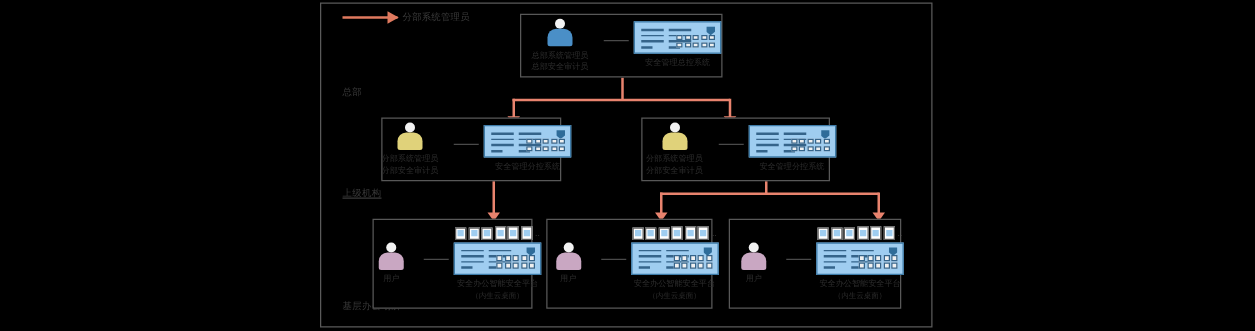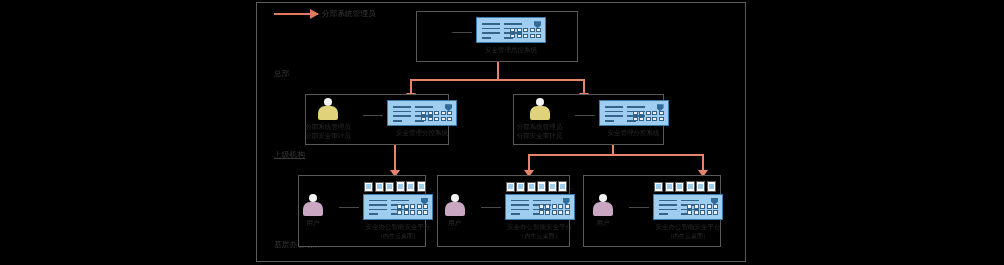--- a/index.html
+++ b/index.html
@@ -115,20 +115,28 @@
 
   <div class="conn v" style="left:612px;top:144px;height:11px;"></div>
   <div class="conn h" style="left:528px;top:154px;width:175px;"></div>
   <div class="conn v" style="left:528px;top:154px;height:17px;"></div>
   <div class="arrow" style="left:524px;top:170px;"></div>
   <div class="conn v" style="left:702px;top:154px;height:17px;"></div>
   <div class="arrow" style="left:698px;top:170px;"></div>
 
   <div class="node" style="left:416px;top:11px;width:162px;height:51px;">
     <div class="node-inner">
+      <div class="actor">
+        <div class="person blue">
+          <div class="head"></div>
+            <div class="body"></div>
+        </div>
+        <div class="actor-label" style="white-space:pre-line;">总部系统管理员
+总部安全审计员</div>
+      </div>
       <div class="link"></div>
       <div class="sys">
         <div class="server">
           <div class="badge"></div>
           <div class="rows">
             <div class="rowgrp">
                 <i></i>
                 <i></i>
                 <i></i>
                 <i class="short"></i>

